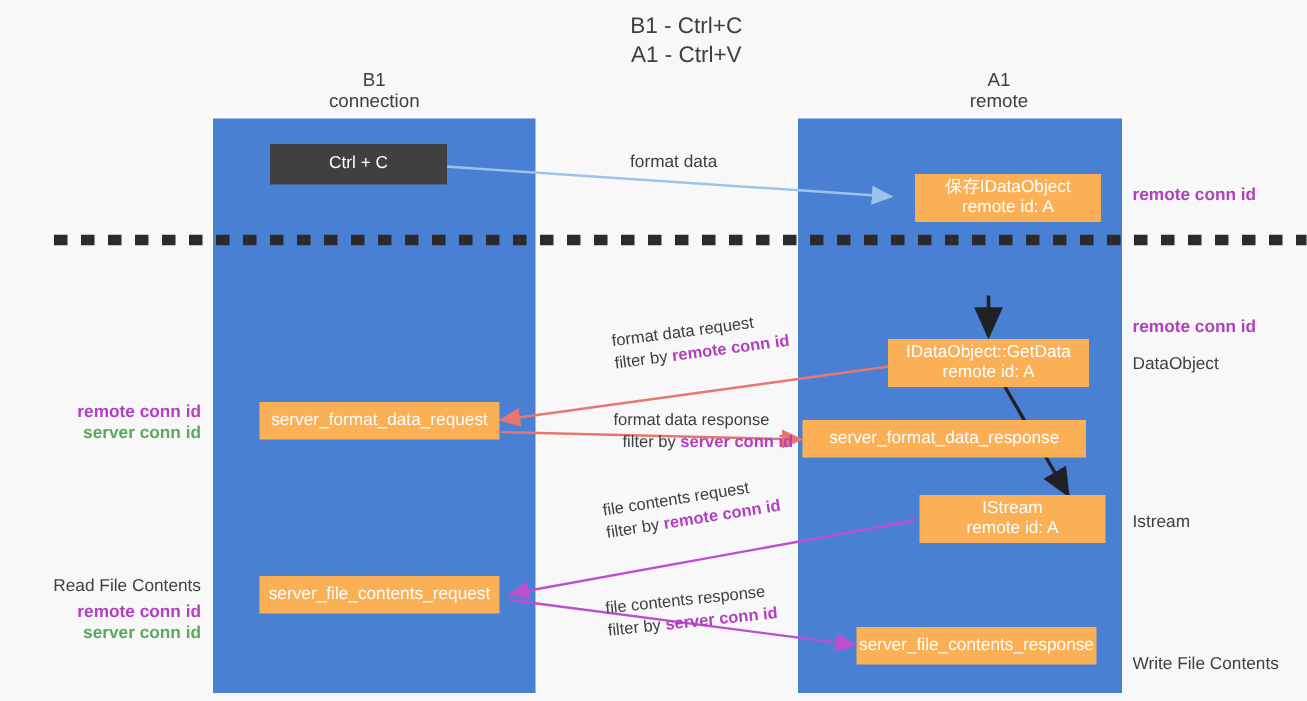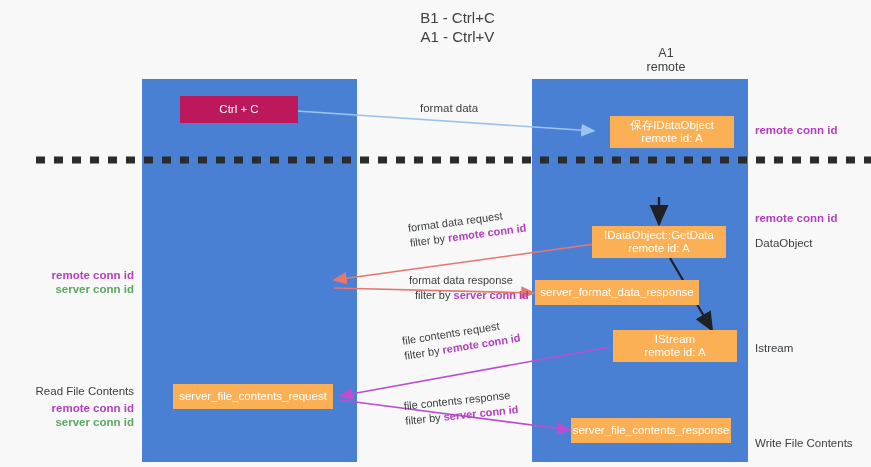--- a/index.html
+++ b/index.html
@@ -40,21 +40,21 @@
   
   .node{
     position:absolute;box-sizing:border-box;
     display:flex;align-items:center;justify-content:center;
     text-align:center;color:#ffffff;
     font-size:11.5px;line-height:13.5px;
     white-space:pre-line;
     padding:2px 4px;
   }
   .node.orange{background:#fbb055;}
-  .node.green{background:#be185d;}
+  .node.green{background:#404040;}
 
   
   .ftext{
     position:absolute;font-size:11.5px;line-height:14px;
     color:#3c4043;white-space:pre-line;
   }
   .ftext.purple{color:#b23fbf;font-weight:bold;}
   .ftext.green-t{color:#5aa95f;font-weight:bold;}
   .ftext.ralign{text-align:right;}
 
@@ -67,20 +67,22 @@
   .elabel .l2{display:block;}
 </style>
 </head>
 <body>
 
 <div id="stage">
 
   <div class="title">B1 - Ctrl+C
 A1 - Ctrl+V</div>
 
+  <div class="lane-head" style="left:120px;top:46px;width:215px;">B1
+connection</div>
   <div class="lane-head" style="left:536px;top:46px;width:216px;">A1
 remote</div>
 
   <div class="layer" id="lane-layer">
     <div class="lane" style="left:120px;top:79px;width:215px;height:383px;"></div>
     <div class="lane" style="left:510px;top:79px;width:216px;height:383px;"></div>
   </div>
 
   <svg class="layer" id="svg-layer" width="871" height="467" viewBox="0 0 871 467">
     <defs>
@@ -119,22 +121,23 @@
 
     <div class="node green" style="left:158px;top:96px;width:118px;height:27px;">Ctrl + C</div>
 
     <div class="node orange" style="left:588px;top:116px;width:124px;height:32px;">保存IDataObject
 remote id: A</div>
 
 
     <div class="node orange" style="left:570px;top:226px;width:134px;height:32px;">IDataObject::GetData
 remote id: A</div>
 
+    <div class="node orange" style="left:151px;top:268px;width:160px;height:25px;">server_format_data_request</div>
 
-    <div class="node orange" style="left:513px;top:280px;width:164px;height:25px;">server_format_data_response</div>
+    <div class="node orange" style="left:513px;top:280px;width:189px;height:25px;">server_format_data_response</div>
 
     <div class="node orange" style="left:591px;top:330px;width:124px;height:32px;">IStream
 remote id: A</div>
 
     <div class="node orange" style="left:549px;top:418px;width:160px;height:25px;">server_file_contents_response</div>
 
     <div class="node orange" style="left:151px;top:384px;width:160px;height:25px;">server_file_contents_request</div>
   </div>
 
   <div class="layer" id="text-layer">

